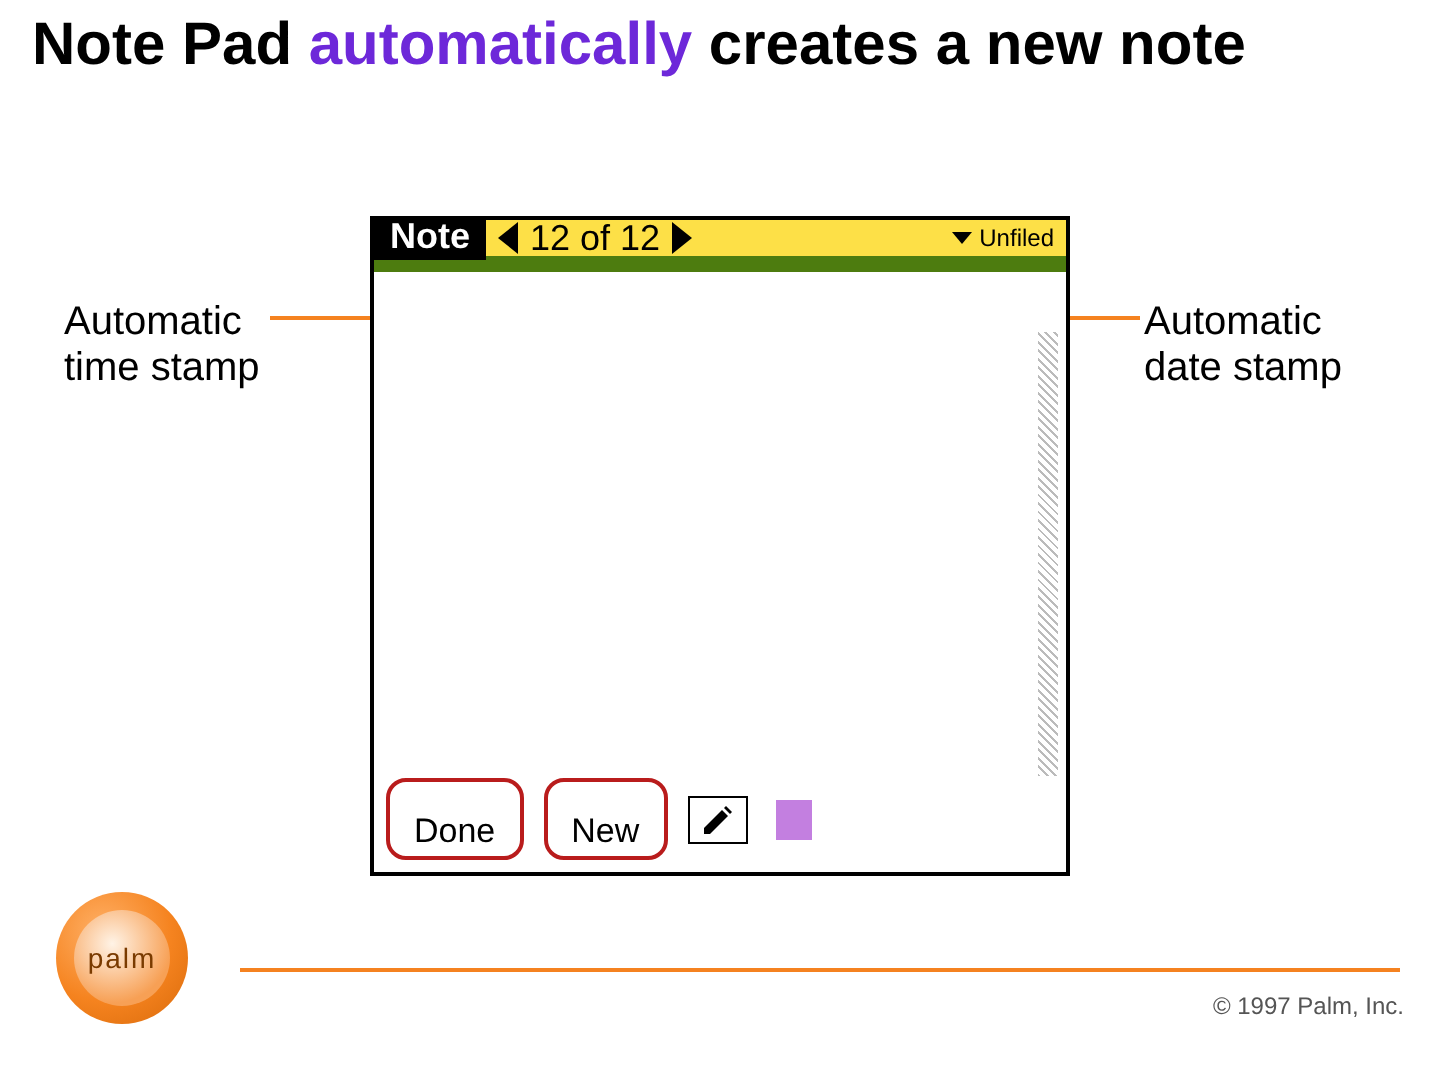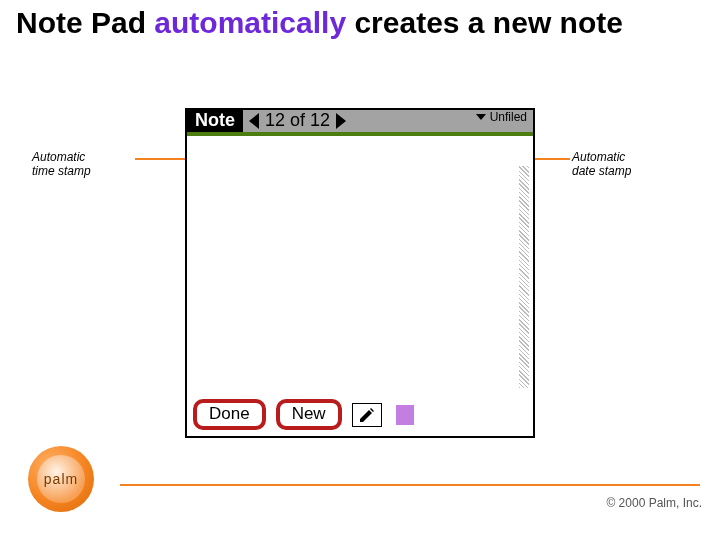--- a/index.html
+++ b/index.html
@@ -31,24 +31,24 @@
   }
   .device {
     position: relative;
     width: 350px;
     height: 330px;
     border: 2px solid #000;
     background: #fff;
   }
   .titlebar {
     display: flex;
-    align-items: flex-start;
+    align-items: center;
     height: 26px;
-    border-bottom: 4px solid #4d7c0f;
-    background: #a3a3a3;
+    border-bottom: 8px solid #4d7c0f;
+    background: #fde047;
   }
   .titlebar .app-label {
     background: #000;
     color: #fff;
     font-weight: 700;
     padding: 1px 8px 2px 8px;
     font-size: 18px;
     height: 22px;
     display: flex;
     align-items: center;
@@ -118,44 +118,43 @@
     position: absolute;
     bottom: 6px;
     left: 6px;
     right: 6px;
     display: flex;
     align-items: center;
     gap: 10px;
     font-size: 17px;
   }
   .palm-btn {
-    border: 4px solid #b91c1c;
+    border: 2px solid #b91c1c;
     border-radius: 10px;
-    padding: 1px 12px 2px;
+    padding: 15px 12px 2px;
     background: #fff;
     cursor: pointer;
   }
   .pen-btn {
     border: 1px solid #000;
     width: 30px; height: 24px;
     display: flex; align-items: center; justify-content: center;
     cursor: pointer;
   }
   .swatch {
     width: 18px; height: 20px;
     background: #c37fe0;
     margin-left: 4px;
   }
 
   
   .anno-left, .anno-right {
     position: absolute;
-    font-size: 12px;
+    font-size: 20px;
     color: #000;
-    font-style: italic;
   }
   .anno-left { left: 32px; top: 150px; width: 120px; }
   .anno-right { left: 572px; top: 150px; width: 130px; }
   .connector {
     position: absolute;
     height: 2px;
     background: #f58220;
   }
   .conn-left { top: 158px; left: 135px; width: 52px; }
   .conn-right { top: 158px; left: 526px; width: 44px; }
@@ -235,13 +234,13 @@
       </div>
       <div class="swatch"></div>
     </div>
   </div>
 </div>
 
 <div class="footer-rule"></div>
 <div class="logo">
   <div class="logo-inner">palm</div>
 </div>
-<div class="copyright">© 2000 Palm, Inc.</div>
+<div class="copyright">© 1997 Palm, Inc.</div>
 
 </body></html>

